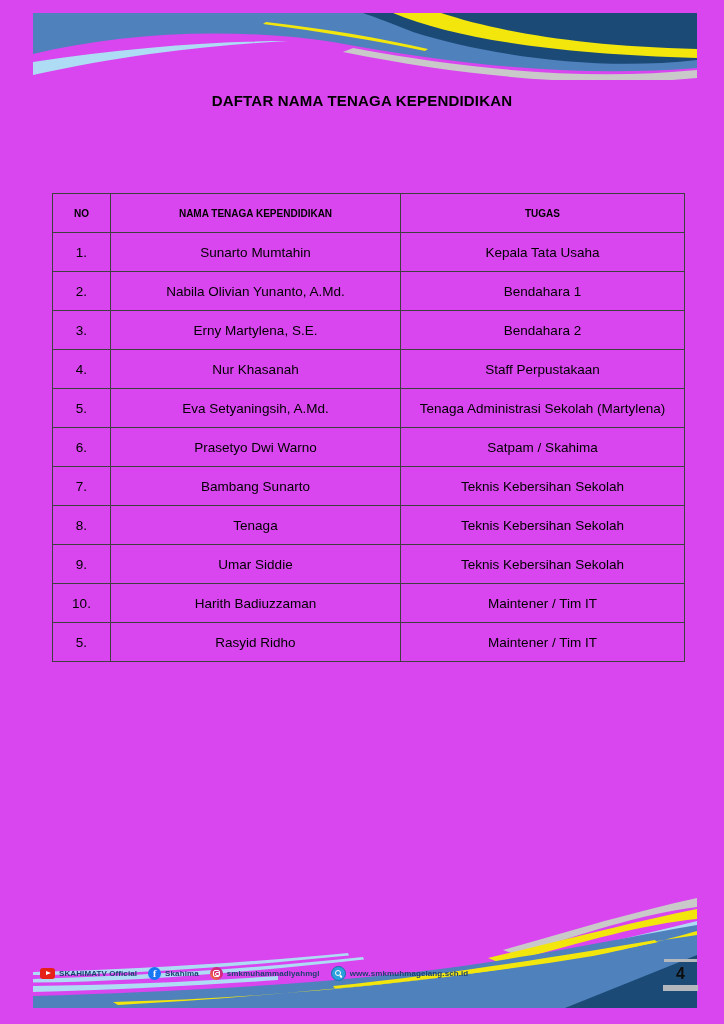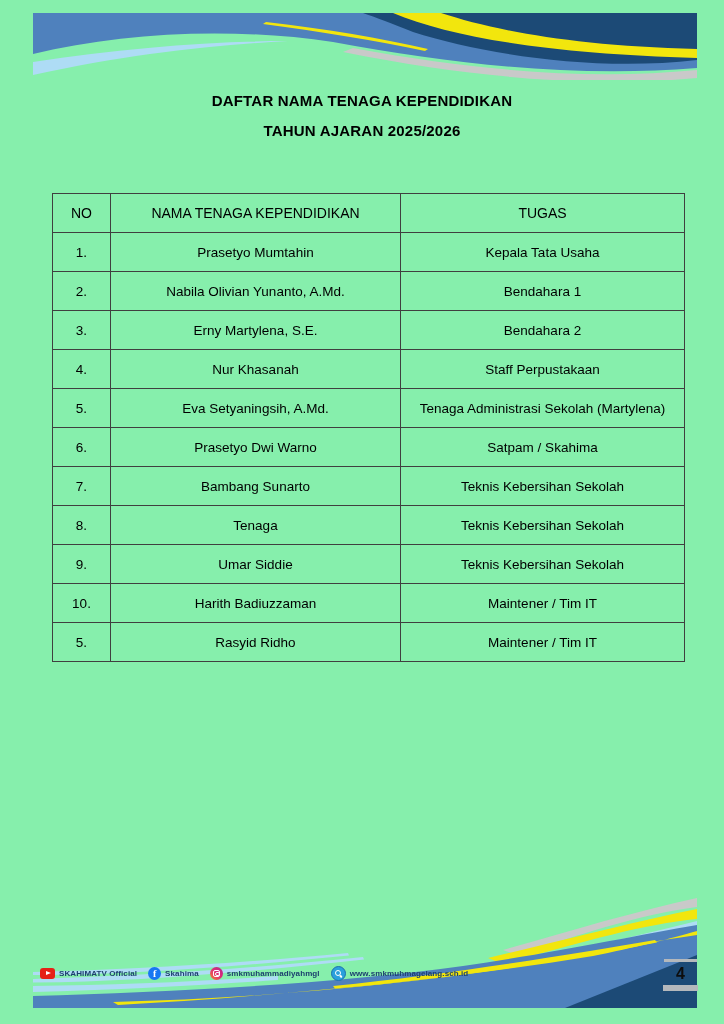--- a/index.html
+++ b/index.html
@@ -1,18 +1,18 @@
 <!DOCTYPE html>
 <html><head>
 <meta charset="utf-8">
 <style>
   html,body{margin:0;padding:0;background:#e9e9e9;}
   .page{
     position:relative;width:724px;height:1024px;margin:0 auto;
-    background:#86efac;overflow:hidden;
+    background:#d946ef;overflow:hidden;
     font-family:"Liberation Sans",sans-serif;color:#000;
   }
   svg.deco{position:absolute;display:block;}
   .header-deco{left:33px;top:12px;width:664px;height:68px;}
   .footer-deco{left:33px;top:898px;width:664px;height:112px;}
 
   .title-block{
     position:absolute;left:0;top:86px;width:724px;text-align:center;
   }
   .title-line{
@@ -20,21 +20,21 @@
   }
 
   table.staff{
     position:absolute;left:52px;top:193px;width:632px;
     border-collapse:collapse;table-layout:fixed;
   }
   table.staff th,table.staff td{
     border:1px solid #3f3f3f;text-align:center;vertical-align:middle;
     padding:0 4px;overflow:hidden;white-space:nowrap;
   }
-  table.staff th{height:38px;font-size:14px;font-weight:normal;}
+  table.staff th{height:38px;font-size:10px;font-weight:bold;}
   table.staff td{height:38px;font-size:13.5px;font-weight:normal;}
   col.c-no{width:58px;}
   col.c-nama{width:290px;}
   col.c-tugas{width:284px;}
 
   .social-bar{
     position:absolute;left:40px;top:964px;height:18px;
     display:flex;align-items:center;gap:11px;z-index:5;
   }
   .social-item{display:flex;align-items:center;gap:4px;}
@@ -100,40 +100,39 @@
 
     <path d="M230,12 C290,20 340,28 392,39 L395,37 C347,26 295,17 233,10 Z" fill="#f2e60d"></path>
 
     <path d="M330,1 L664,1 L664,48 C560,60 450,42 380,20 C360,12 342,5 330,1 Z" fill="#1c4a76"></path>
 
     <path d="M360,1 C420,26 520,42 664,46 L664,37 C540,34 460,18 408,1 Z" fill="#f2e60d"></path>
   </svg>
 
   <div class="title-block">
     <div class="title-line">DAFTAR NAMA TENAGA KEPENDIDIKAN</div>
-    <div class="title-line">TAHUN AJARAN 2025/2026</div>
   </div>
 
   <table class="staff">
     <colgroup>
         <col class="c-no">
         <col class="c-nama">
         <col class="c-tugas">
       </colgroup>
     <thead>
       <tr>
         <th>NO</th>
         <th>NAMA TENAGA KEPENDIDIKAN</th>
         <th>TUGAS</th>
       </tr>
     </thead>
     <tbody>
       <tr>
         <td>1.</td>
-        <td>Prasetyo Mumtahin</td>
+        <td>Sunarto Mumtahin</td>
         <td>Kepala Tata Usaha</td>
       </tr>
       <tr>
         <td>2.</td>
         <td>Nabila Olivian Yunanto, A.Md.</td>
         <td>Bendahara 1</td>
       </tr>
       <tr>
         <td>3.</td>
         <td>Erny Martylena, S.E.</td>

